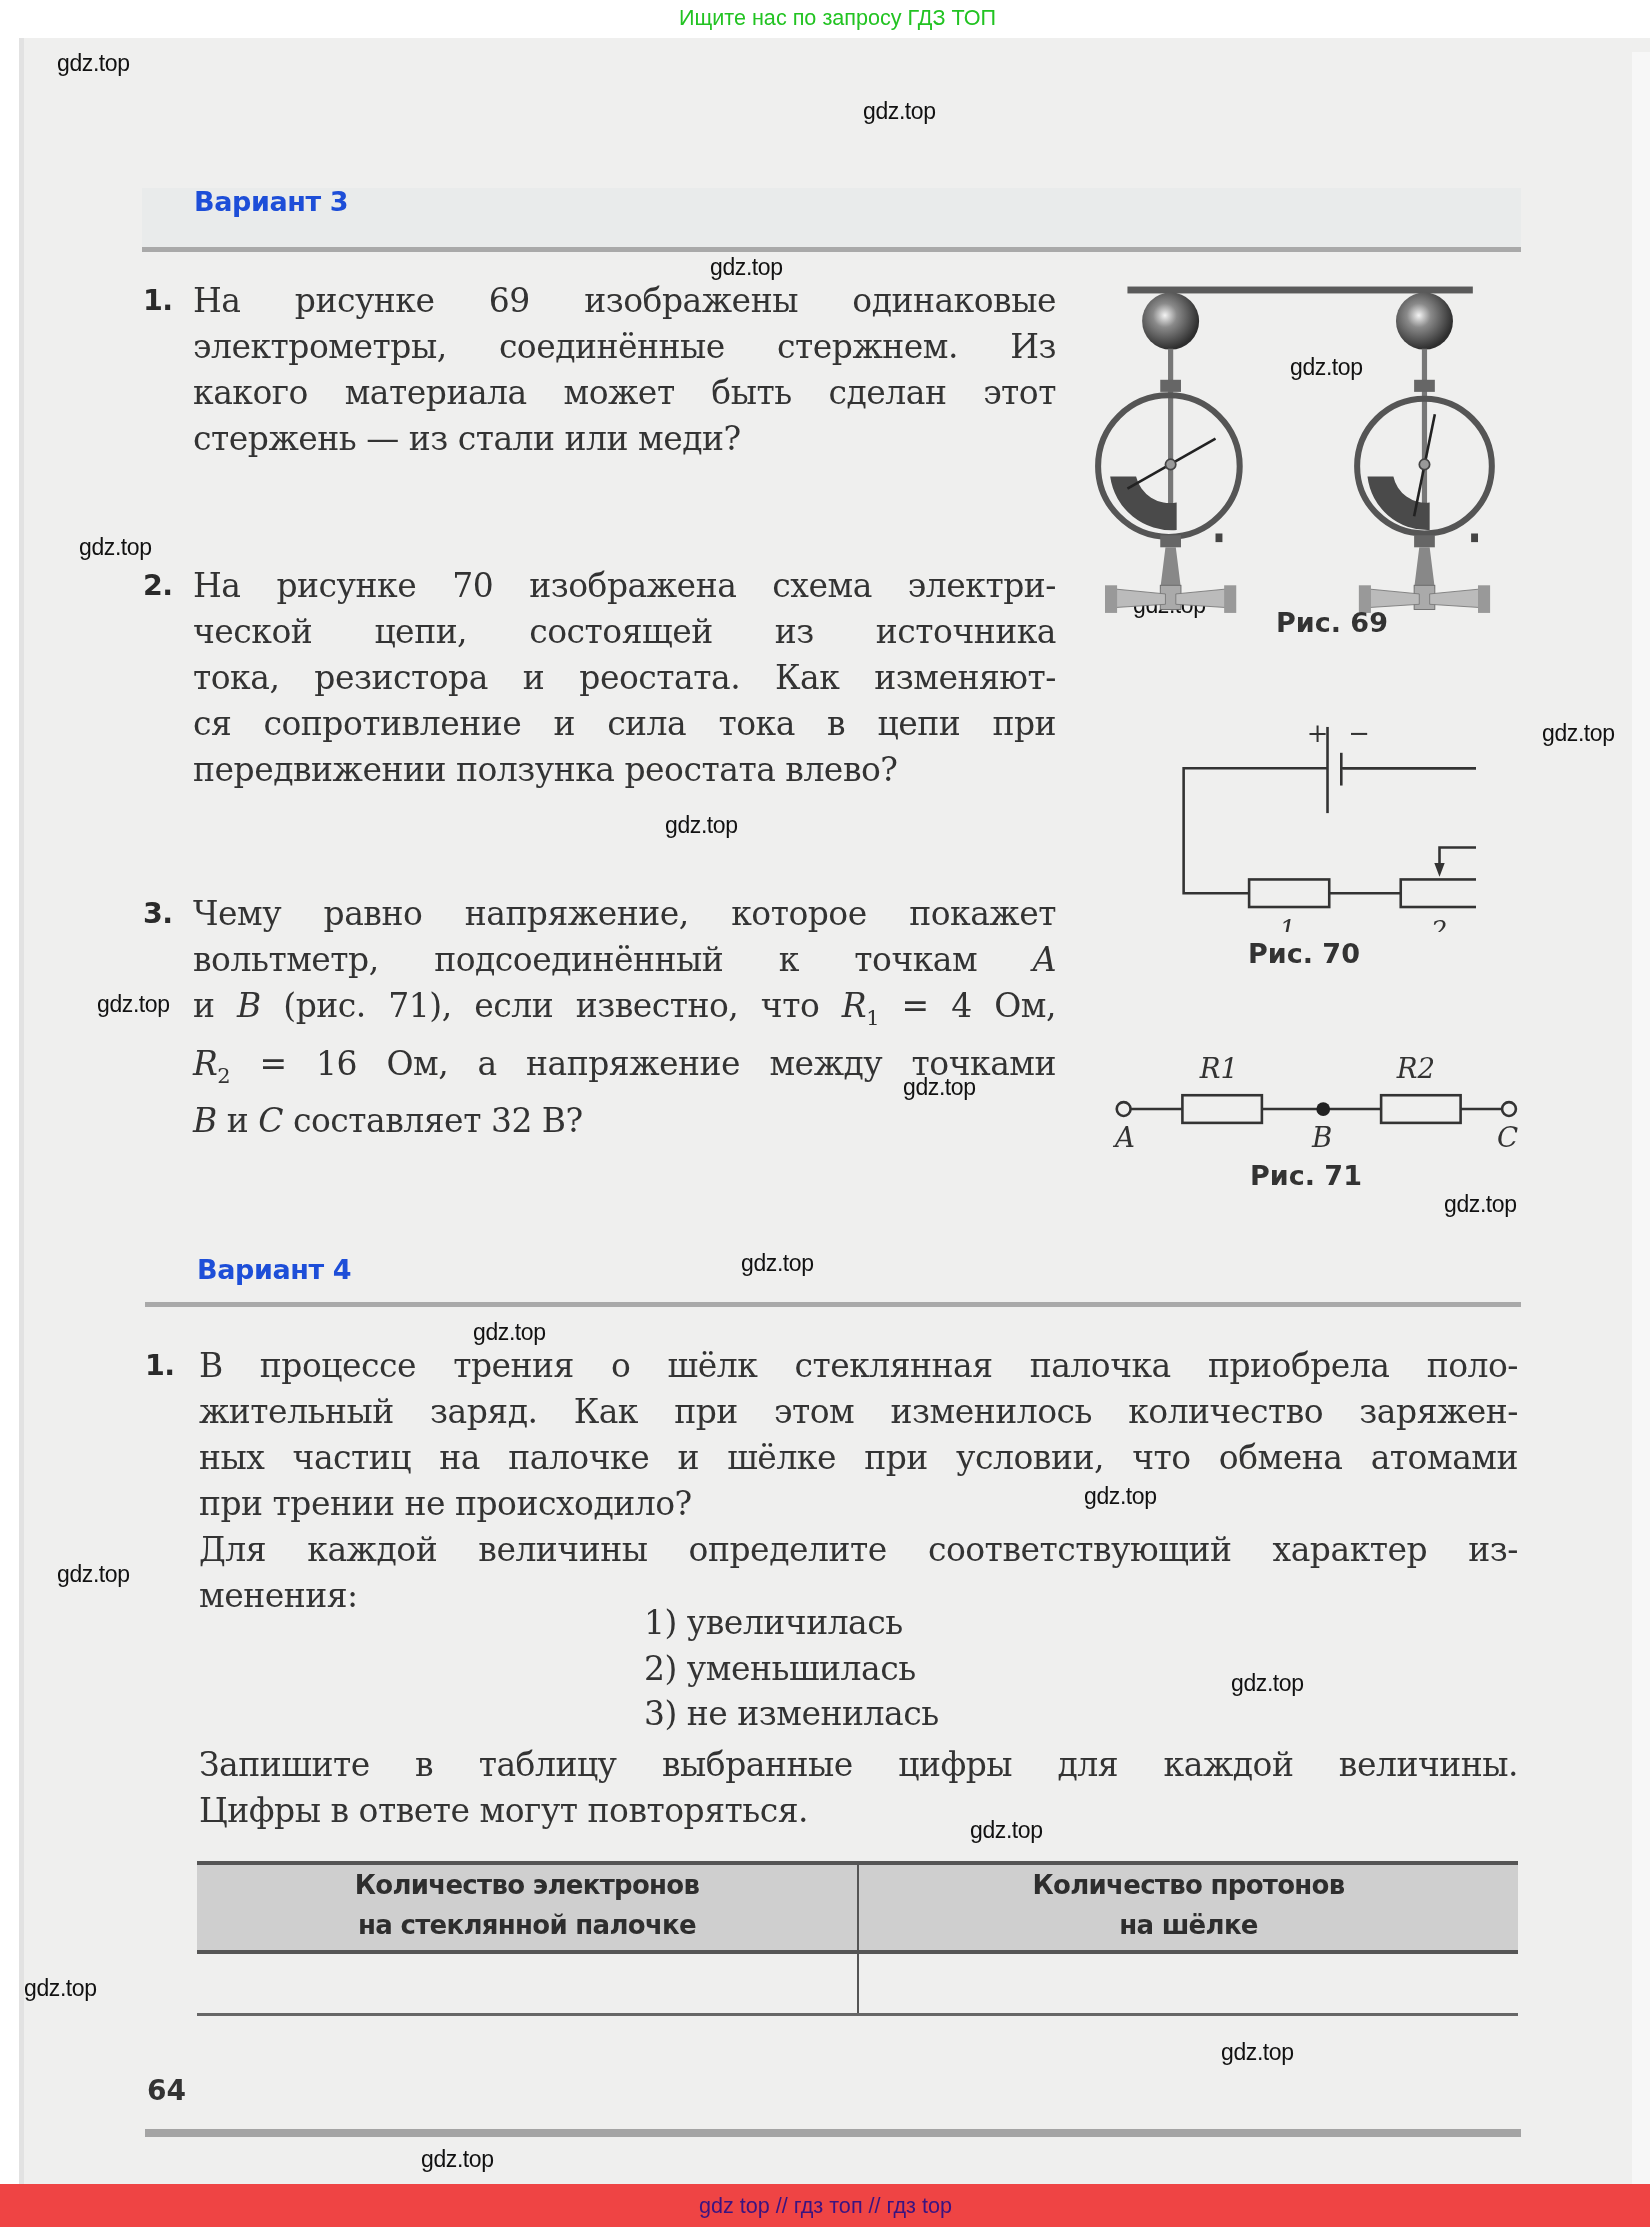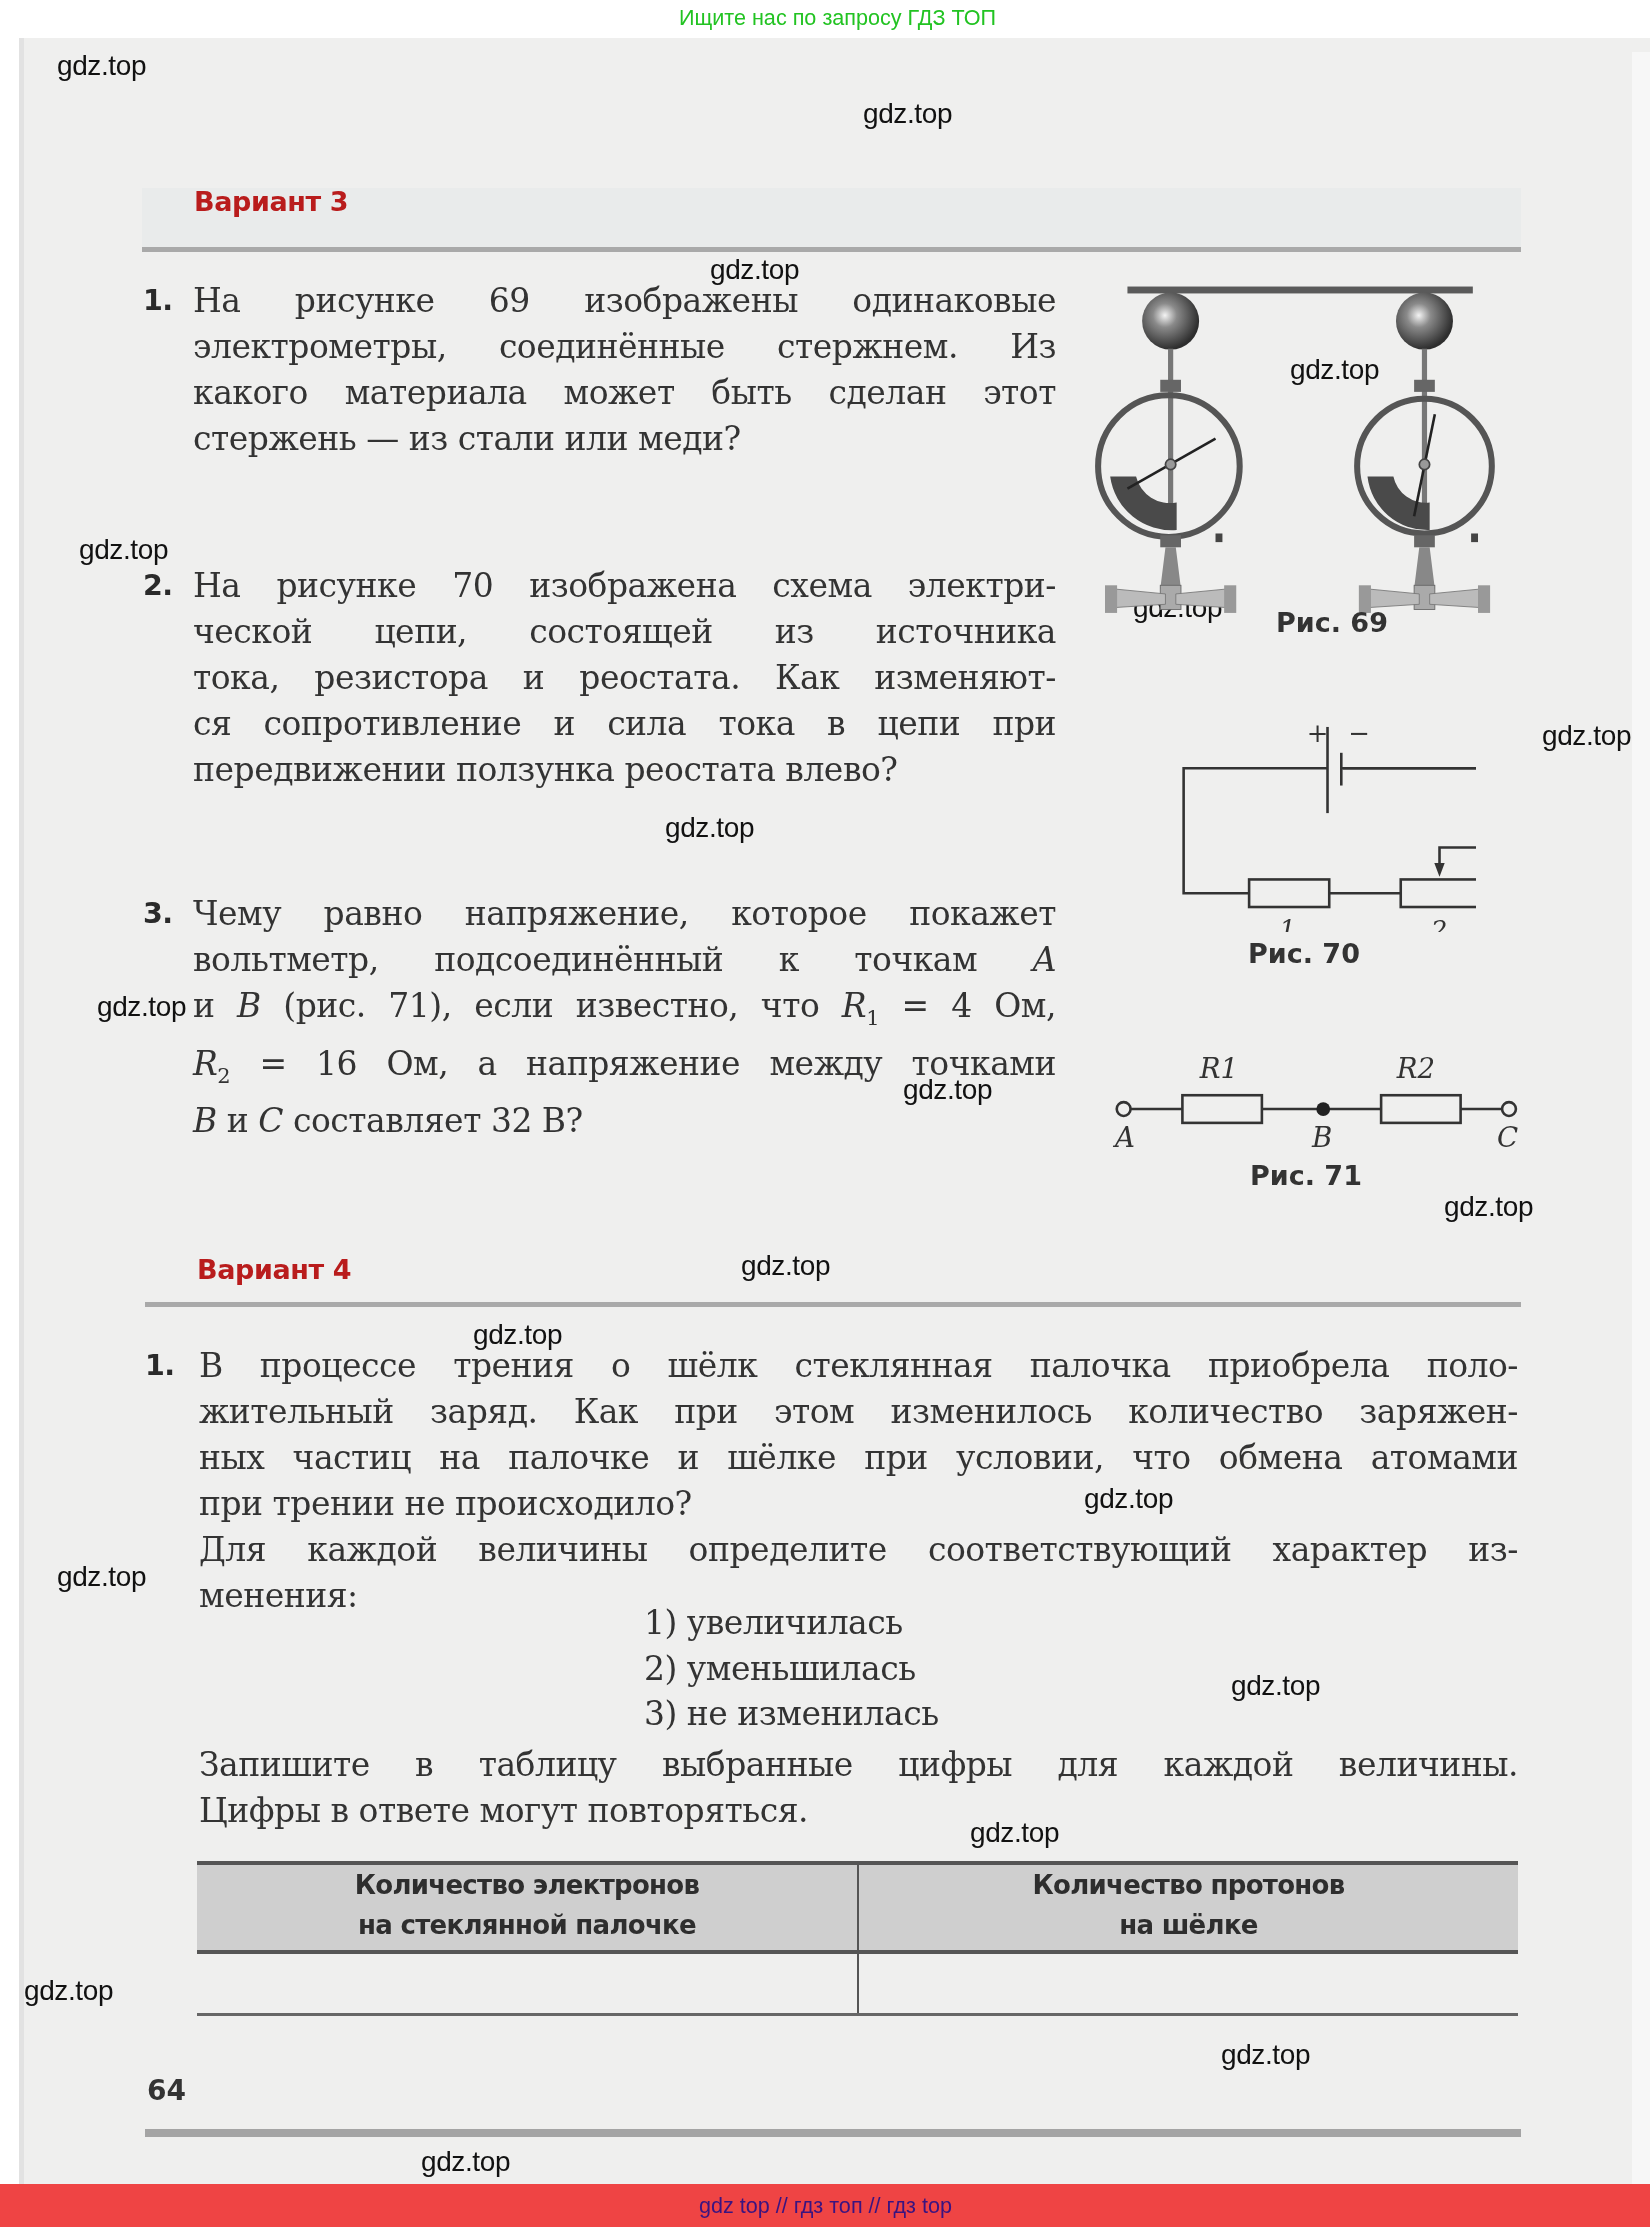--- a/index.html
+++ b/index.html
@@ -21,29 +21,29 @@
     border-left:5.2px solid #e2e2e2;
     box-sizing:border-box;
   }
   .page-right-shade { left:1632px; top:52px; width:19px; height:2133px; background:#f7f7f7; }
   .bottom-banner {
     left:0; top:2184px; width:1651px; height:43px; background:#ef4444;
     text-align:center; line-height:43px;
     font-family:"Liberation Sans", sans-serif; font-size:21.6px; color:#3a1480;
   }
   .wm {
-    font-family:"Liberation Sans", sans-serif; font-size:28px; color:#111;
+    font-family:"Liberation Sans", sans-serif; font-size:23px; color:#111;
     letter-spacing:-0.4px; white-space:nowrap;
   }
   .variant-band {
     left:142px; top:188px; width:1379px; height:59px; background:#e9ebeb;
   }
   .variant-title {
     font-family:"DejaVu Sans", sans-serif; font-weight:bold; font-size:27px;
-    color:#b91c1c; letter-spacing:-0.4px; white-space:nowrap;
+    color:#1d4ed8; letter-spacing:-0.4px; white-space:nowrap;
   }
   .rule { height:5.2px; background:#a9a9a9; }
   .q {
     font-size:33px; line-height:46px; color:#333;
     letter-spacing:-0.5px;
   }
   .q .num {
     position:absolute; left:-52px; top:0;
     font-family:"DejaVu Sans", sans-serif; font-weight:bold; font-size:28.5px; color:#2a2a2a;
   }

